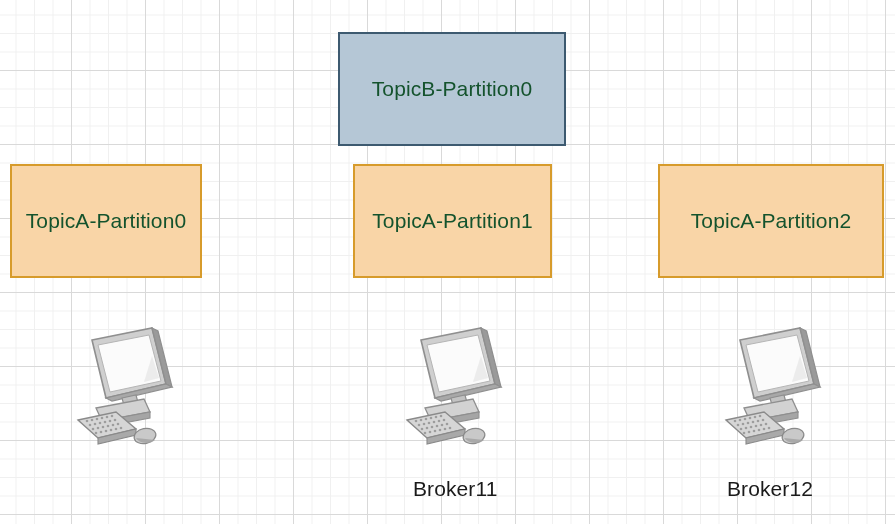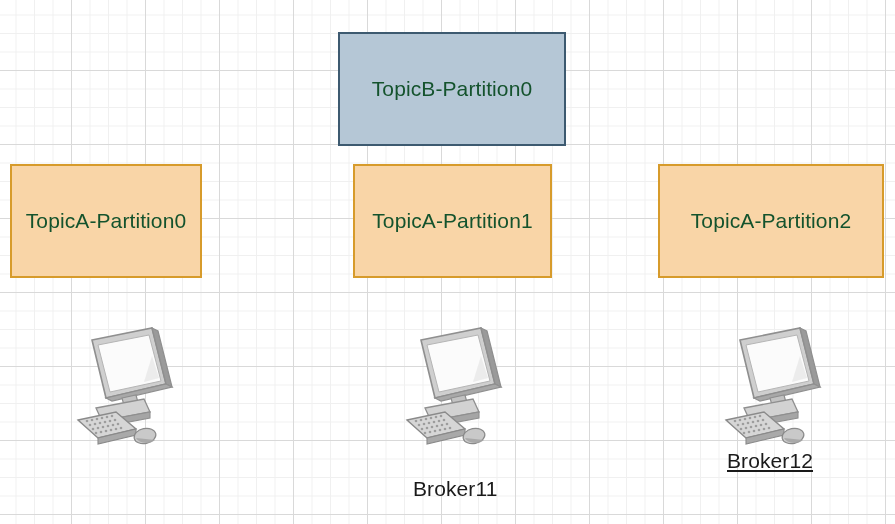--- a/index.html
+++ b/index.html
@@ -227,15 +227,15 @@
           <circle cx="32" cy="105" r="1.3"></circle>
         <circle cx="37" cy="104" r="1.3"></circle>
           <circle cx="42" cy="103" r="1.3"></circle>
           <circle cx="47" cy="102" r="1.3"></circle>
       </g>
       <ellipse cx="71" cy="110" rx="11" ry="7.5" transform="rotate(-12 71 110)" fill="#c9c9c9" stroke="#8a8a8a" stroke-width="1.2"></ellipse>
       <path d="M62,112 a11,7.5 0 0 0 19,2" fill="#a3a3a3" opacity="0.85"></path>
     </svg>
   </div>
 
-  <div class="broker-label" style="left:727px; top:449px;text-decoration:underline;">Broker12</div>
+  <div class="broker-label" style="left:727px; top:477px;">Broker12</div>
 
 </div>
 
 </body></html>

